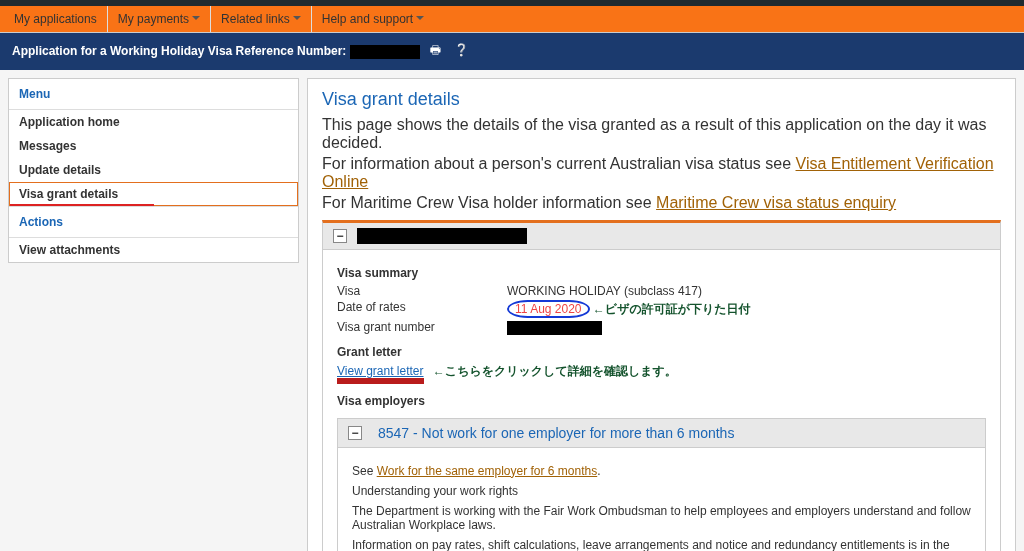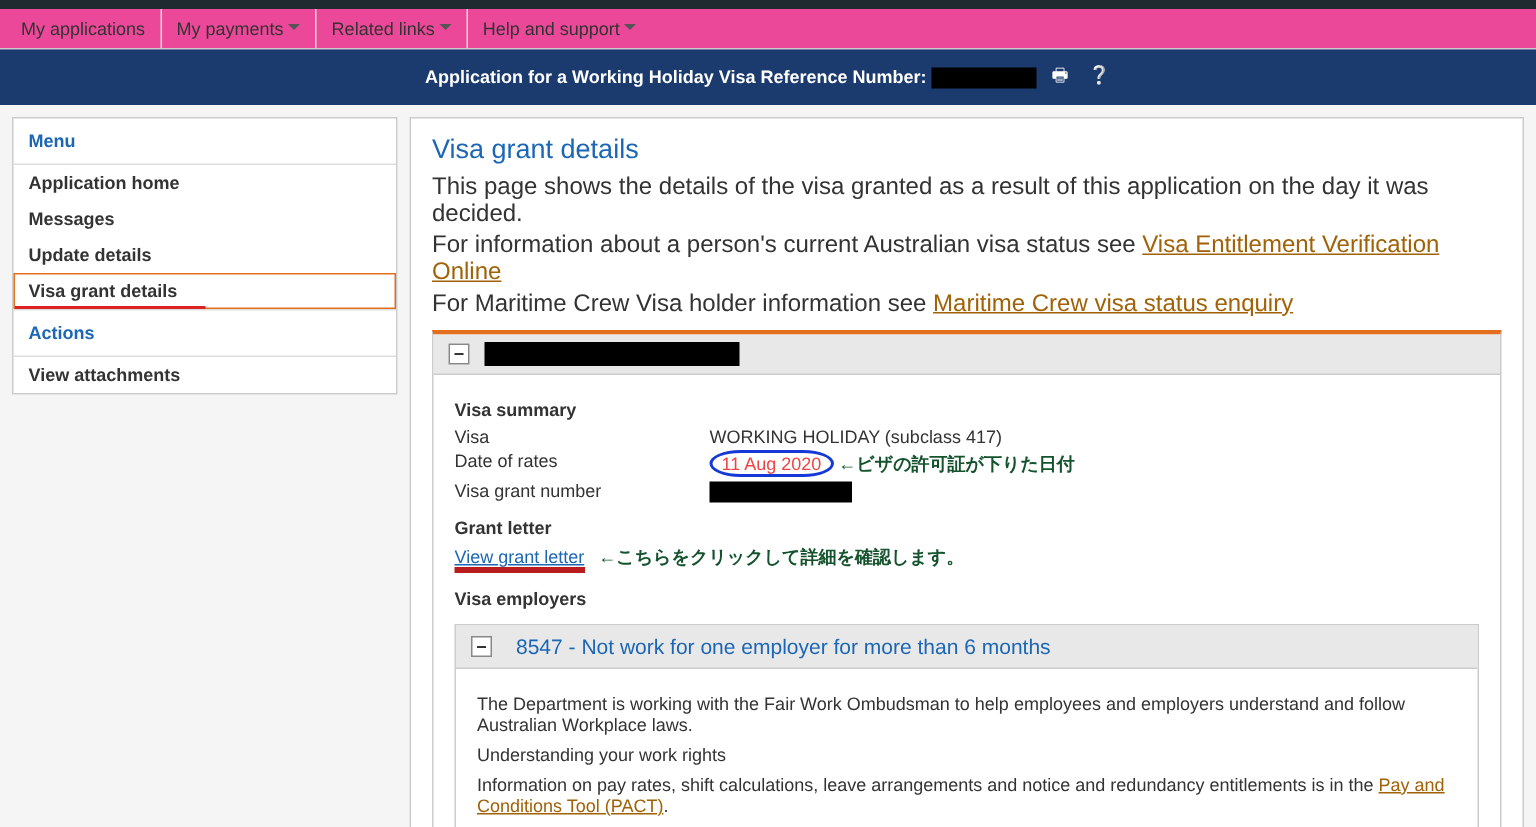--- a/index.html
+++ b/index.html
@@ -1,47 +1,47 @@
 <!DOCTYPE html>
 <html><head>
 <meta charset="utf-8">
 <style>
 *{box-sizing:border-box;margin:0;padding:0}
 body{font-family:Arial,Helvetica,sans-serif;font-size:12px;color:#333;background:#f5f5f5}
 .top-bar{background:#1f2a30;height:6px}
-.nav{background:#ec4899;border-bottom:1px solid #ccc;display:flex;padding:0 4px}
+.nav{background:#f97316;border-bottom:1px solid #ccc;display:flex;padding:0 4px}
 .nav-item{padding:6px 10px;border-right:1px solid #ddd;cursor:pointer}
 .caret{display:inline-block;margin-left:3px;border:4px solid transparent;border-top-color:#555;vertical-align:middle}
-.header-bar{background:#1b3a6e;color:#fff;padding:8px 12px;display:flex;align-items:center;justify-content:center}
+.header-bar{background:#1b3a6e;color:#fff;padding:8px 12px;display:flex;align-items:center;justify-content:flex-start}
 .header-bar b{font-weight:700}
 .redact{background:#000;display:inline-block;height:14px;vertical-align:middle}
 .header-icons span{margin-left:10px;cursor:pointer}
 .content{display:flex;padding:8px;gap:8px;align-items:flex-start}
-.sidebar{width:257px;background:#fff;border:1px solid #ccc}
+.sidebar{width:291px;background:#fff;border:1px solid #ccc}
 .side-h{color:#1b66b5;font-weight:700;padding:8px 10px;border-bottom:1px solid #ddd;border-top:1px solid #ddd}
 .side-h:first-child{border-top:none}
 .side-ul{list-style:none}
 .side-ul li{padding:5px 10px;font-weight:700;cursor:pointer}
 .side-ul li.active{border:1px solid #e36f1e;padding:4px 9px;position:relative}
 .side-ul li.active::after{content:"";position:absolute;left:0;right:50%;bottom:-1px;border-bottom:2px solid #d22}
 .main{flex:1;background:#fff;border:1px solid #ccc;padding:10px 14px 18px}
 h2{color:#1b66b5;font-size:18px;font-weight:400;margin-bottom:6px}
 .intro{margin:3px 0;font-size:16px}
 a.lnk{color:#a16207;text-decoration:underline;cursor:pointer}
 .box{border:1px solid #ccc;margin-top:8px}
 .box-top{border-top:3px solid #e36f1e}
 .box-head{background:#e8e8e8;padding:5px 10px;display:flex;align-items:center;border-bottom:1px solid #ccc}
 .expcol{width:14px;height:14px;border:1px solid #888;display:flex;align-items:center;justify-content:center;font-size:12px;line-height:1;cursor:pointer;background:#fff;margin-right:10px;font-weight:700}
 .box-body{padding:10px 14px}
 h4{font-size:12px;font-weight:700;margin:6px 0 4px}
 .kv{display:flex;margin:2px 0}
 .kv .k{width:170px}
 .date-oval{display:inline-block;border:2px solid #1439d6;border-radius:50%/100%;padding:0 6px;color:#ef4444}
 .jp{color:#14532d;font-weight:700}
-.grant-link{color:#1b66b5;text-decoration:underline;border-bottom:4px solid #b91c1c;padding-bottom:0;cursor:pointer;display:inline-block}
+.grant-link{color:#1b66b5;text-decoration:underline;border-bottom:6px solid #b91c1c;padding-bottom:0;cursor:pointer;display:inline-block}
 .cond{border:1px solid #ccc;margin-top:10px}
 .cond-head{background:#e8e8e8;padding:6px 10px;display:flex;align-items:center;border-bottom:1px solid #ccc}
 .cond-title{color:#1b66b5;font-size:14px;margin-left:6px}
 .cond-body{padding:10px 14px}
 .cond-body p{margin:6px 0;font-size:12px}
 </style>
 </head>
 <body>
 
 <div class="top-bar"></div>
@@ -112,22 +112,23 @@
         </div>
 
         <h4>Visa employers</h4>
 
         <div class="cond box-top">
           <div class="cond-head">
             <div class="expcol">−</div>
             <span class="cond-title">8547 - Not work for one employer for more than 6 months</span>
           </div>
           <div class="cond-body">
+            <p><span>See </span><a class="lnk">Work for the same employer for 6 months</a><span>.</span></p>
+            <p>Understanding your work rights</p>
             <p>The Department is working with the Fair Work Ombudsman to help employees and employers understand and follow Australian Workplace laws.</p>
-            <p>Understanding your work rights</p>
             <p><span>Information on pay rates, shift calculations, leave arrangements and notice and redundancy entitlements is in the </span><a class="lnk">Pay and Conditions Tool (PACT)</a><span>.</span></p>
 
           </div>
         </div>
 
       </div>
     </div>
   </div>
 </div>
 

